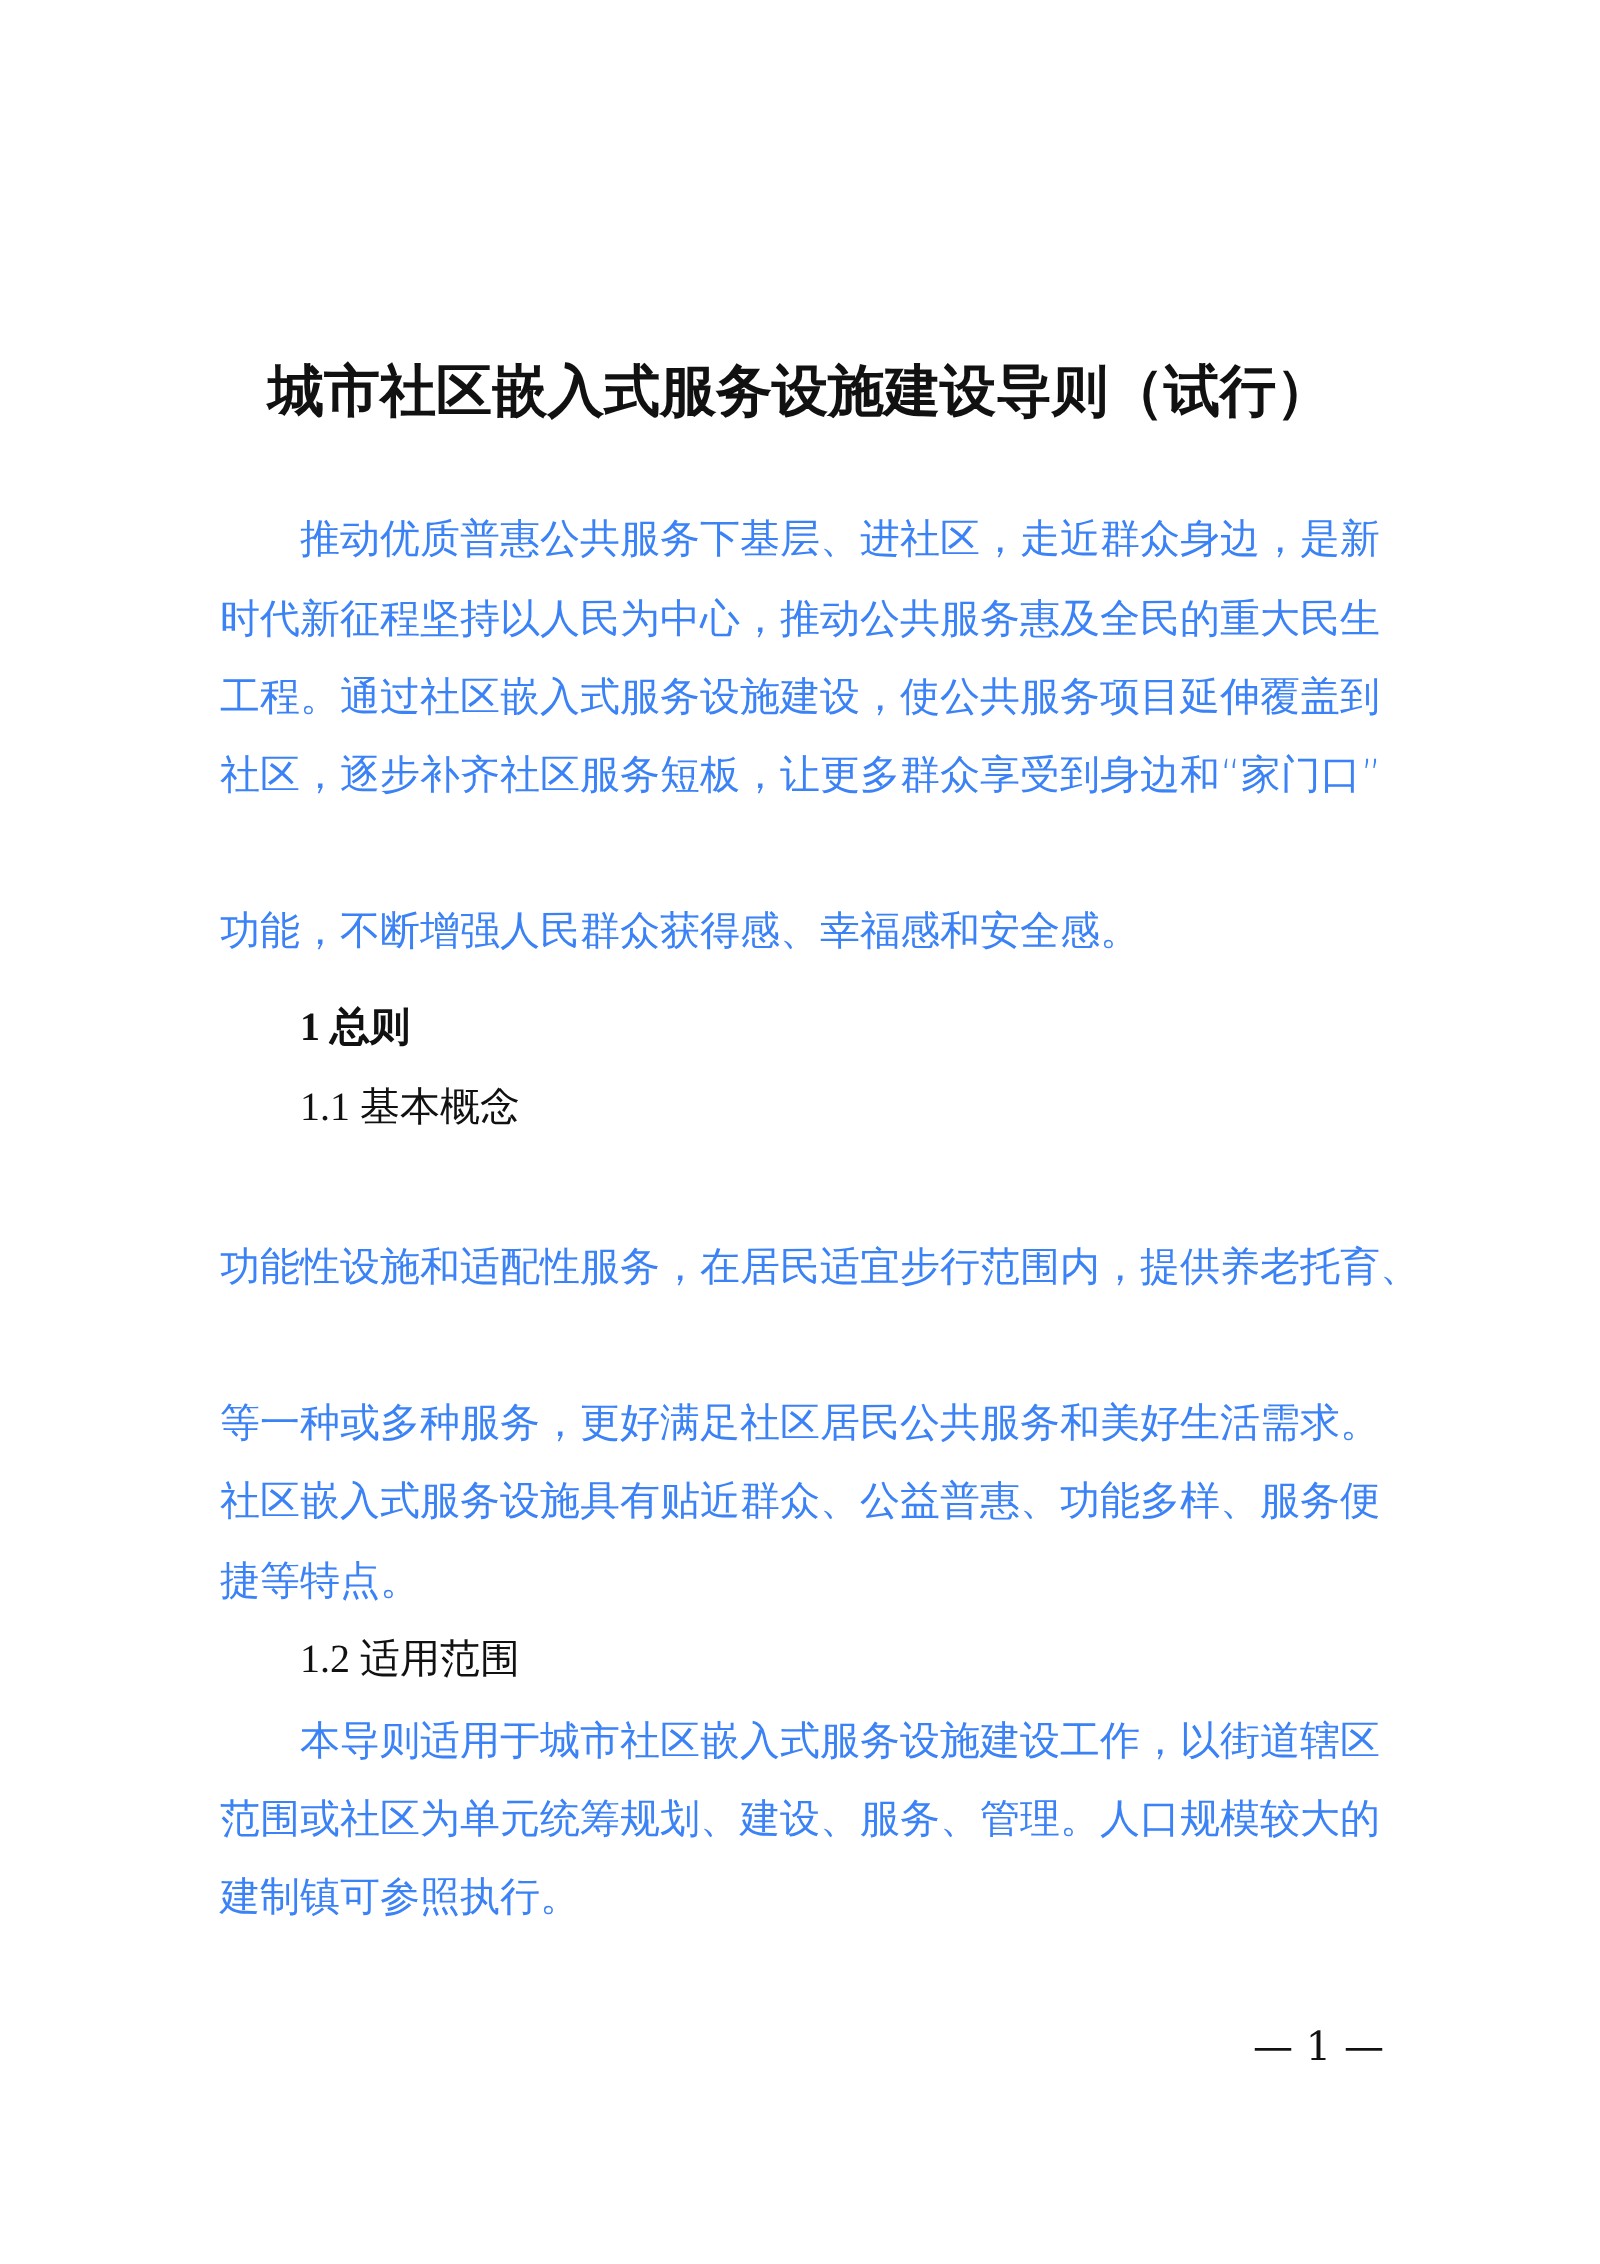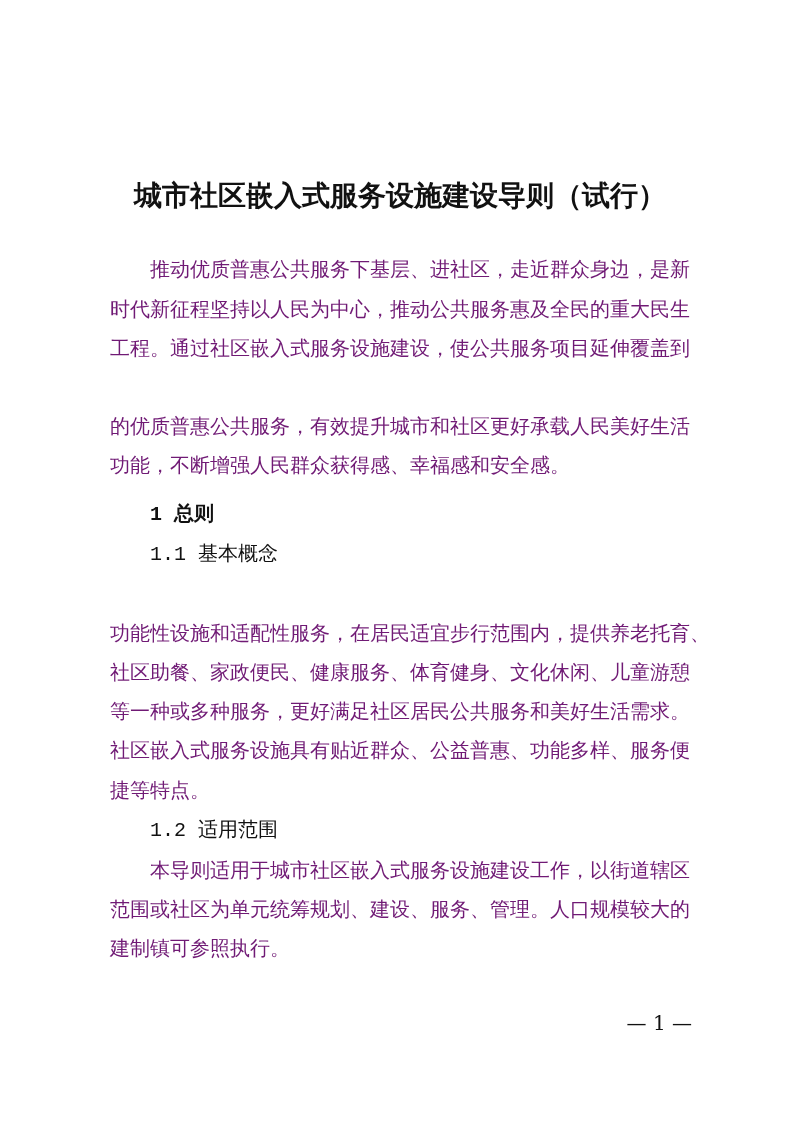--- a/index.html
+++ b/index.html
@@ -38,32 +38,32 @@
       left: 110px;
       width: 580px;
       height: 39px;
       line-height: 39px;
       font-size: 20px;
       white-space: nowrap;
       text-align: justify;
       text-align-last: justify;
       font-family: "DejaVu Sans", "Liberation Sans", sans-serif;
       font-weight: 300;
-      color: #701a75;
+      color: #3b82f6;
     }
     .line.indent { left: 150px; width: 540px; }
     .line.last { text-align-last: left; }
     .heading {
       position: absolute;
       left: 150px;
       height: 39px;
       line-height: 39px;
       font-size: 20px;
       white-space: nowrap;
-      font-family: Liberation Mono, monospace;
+      font-family: Liberation Serif, serif;
       color: #111111;
     }
     .heading.bold { font-weight: bold; }
     .page-number {
       position: absolute;
       top: 1008px;
       left: 600px;
       width: 92px;
       text-align: right;
       font-size: 20px;
@@ -75,28 +75,27 @@
 </head>
 <body>
 
 <div class="page">
 
   <div class="title">城市社区嵌入式服务设施建设导则（试行）</div>
 
   <div class="line indent" style="top:250px">推动优质普惠公共服务下基层、进社区，走近群众身边，是新</div>
   <div class="line" style="top:329px">工程。通过社区嵌入式服务设施建设，使公共服务项目延伸覆盖到</div>
   <div class="line" style="top:290px">时代新征程坚持以人民为中心，推动公共服务惠及全民的重大民生</div>
-  <div class="line" style="top:407px">的优质普惠公共服务，有效提升城市和社区更好承载人民美好生活</div>
+  <div class="line" style="top:368px">社区，逐步补齐社区服务短板，让更多群众享受到身边和“家门口”</div>
   <div class="line last" style="top:446px">功能，不断增强人民群众获得感、幸福感和安全感。</div>
 
   <div class="heading bold" style="top:495px">1 总则</div>
 
   <div class="heading" style="top:535px">1.1 基本概念</div>
   <div class="line" style="top:614px">功能性设施和适配性服务，在居民适宜步行范围内，提供养老托育、</div>
-  <div class="line" style="top:653px">社区助餐、家政便民、健康服务、体育健身、文化休闲、儿童游憩</div>
   <div class="line" style="top:692px">等一种或多种服务，更好满足社区居民公共服务和美好生活需求。</div>
   <div class="line" style="top:731px">社区嵌入式服务设施具有贴近群众、公益普惠、功能多样、服务便</div>
   <div class="line last" style="top:771px">捷等特点。</div>
 
   <div class="heading" style="top:811px">1.2 适用范围</div>
   <div class="line indent" style="top:851px">本导则适用于城市社区嵌入式服务设施建设工作，以街道辖区</div>
   <div class="line" style="top:890px">范围或社区为单元统筹规划、建设、服务、管理。人口规模较大的</div>
   <div class="line last" style="top:929px">建制镇可参照执行。</div>
 
 

